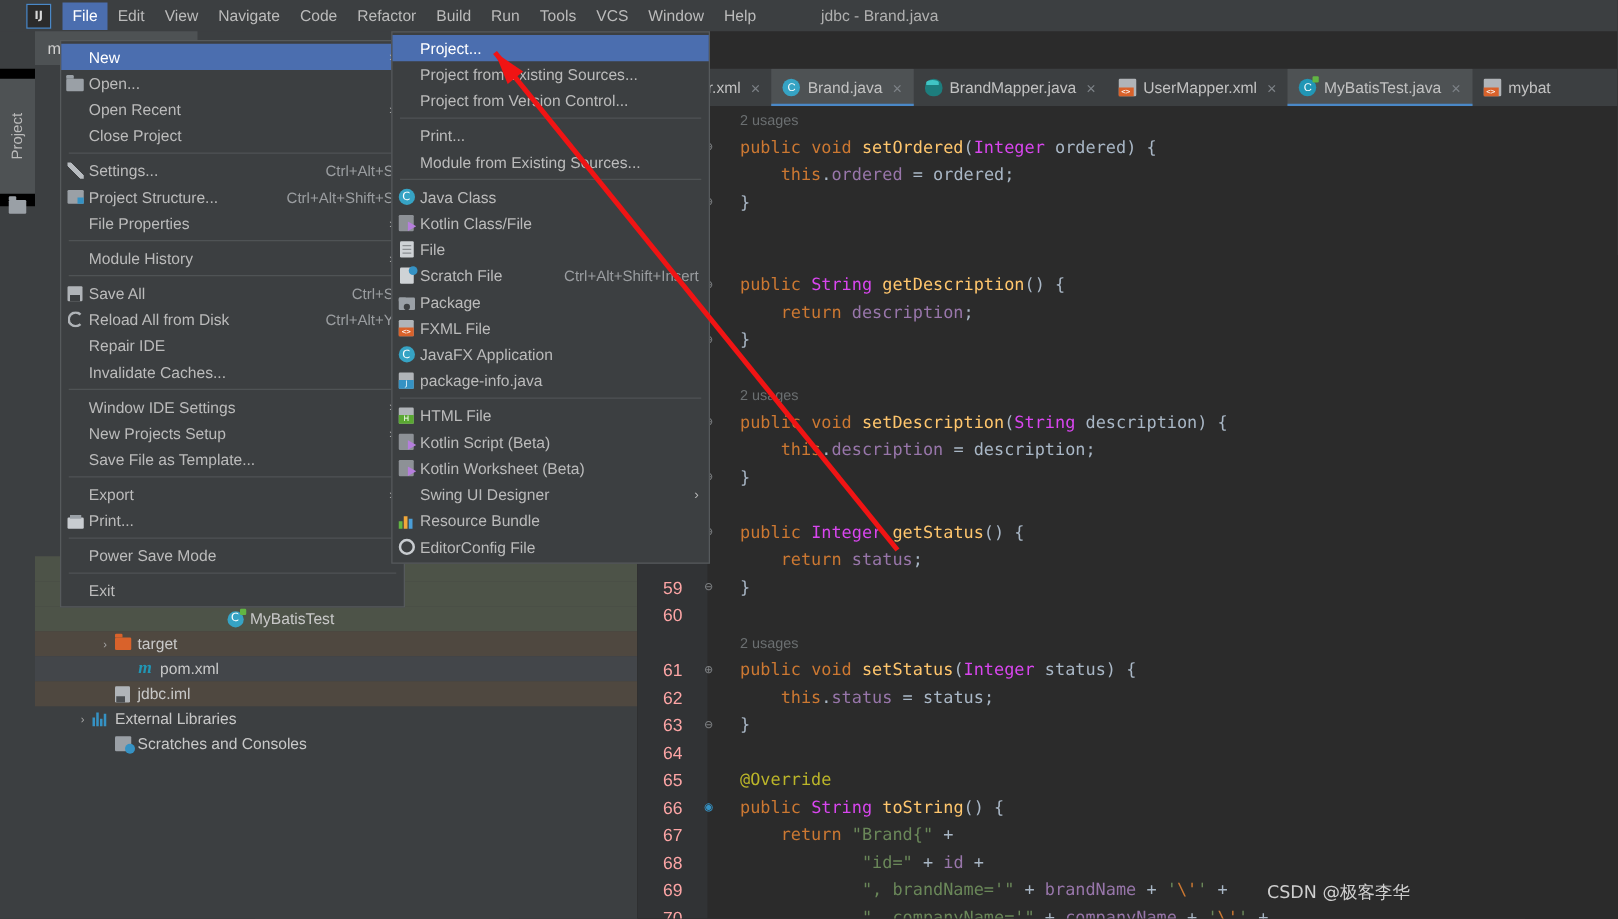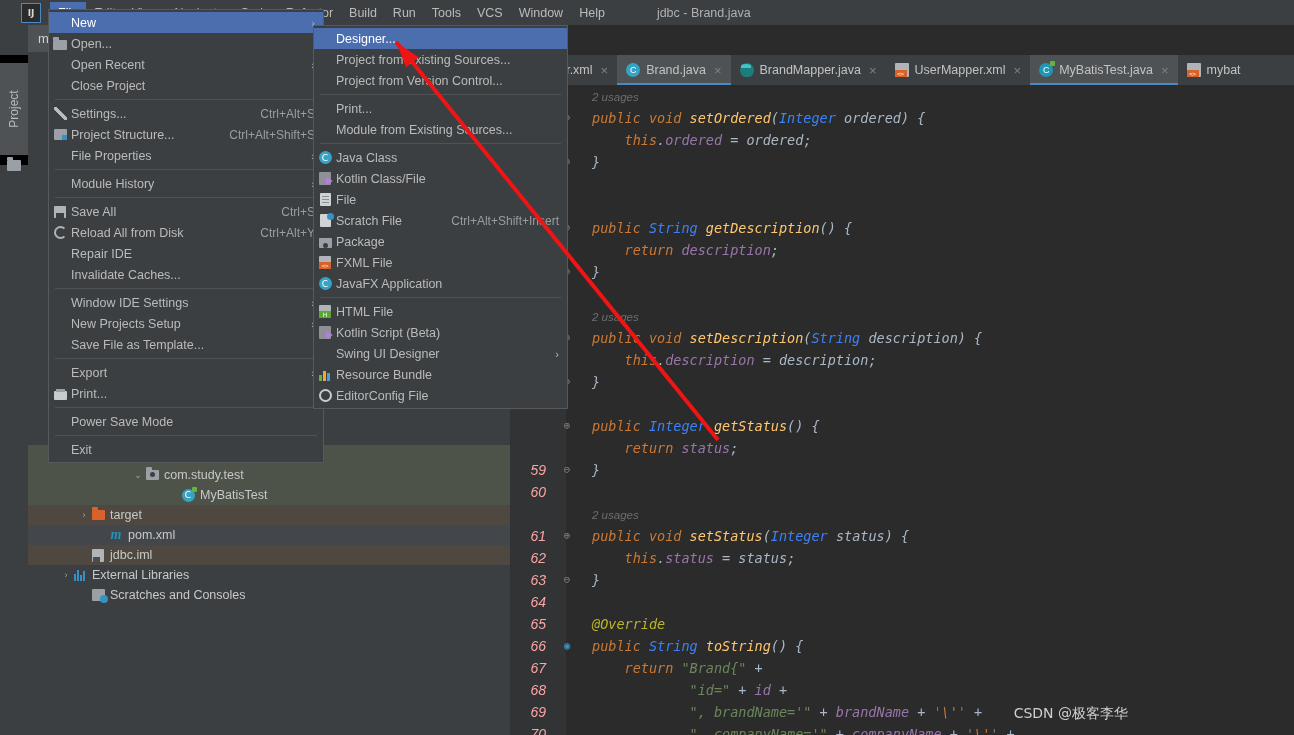--- a/index.html
+++ b/index.html
@@ -155,43 +155,43 @@
   }
   .gutter {
     position: absolute; left: 0; top: 0; width: 56px; height: 650px;
     background: #313335;
   }
   .codelines {
     position: absolute; left: 0; top: 0; width: 784px;
     font-family: "DejaVu Sans Mono", monospace; font-size: 13.5px;
     line-height: 22px;
   }
-  .cl { height: 22px; display: flex; align-items: center; white-space: pre; font-style: italic; }
+  .cl { height: 22px; display: flex; align-items: center; white-space: pre; }
   .cl .lnum {
     width: 46px; text-align: right; padding-right: 10px;
     color: #fca5a5; font-size: 14px; flex: 0 0 46px;
     font-family: "Liberation Sans", sans-serif;
   }
   .cl .gmark { width: 22px; flex: 0 0 22px; text-align:center; color:#7b7e80; font-size:11px; }
   .cl .ctext { padding-left: 14px; }
   .usages { color: #6b6f71; font-size: 11.5px; font-family:"Liberation Sans",sans-serif; }
   .kw { color: #cc7832; }
-  .ty { color: #3b82f6; }
+  .ty { color: #d946ef; }
   .fn { color: #ffc66d; }
   .id { color: #a9b7c6; }
   .fld { color: #9876aa; }
   .str { color: #6a8759; }
   .ann { color: #bbb529; }
   .pun { color: #a9b7c6; }
   .esc { color: #cc7832; }
   .bp { color:#3592c4; }
 
   
   .fmenu {
-    position: absolute; left: 48px; top: 9px; width: 276px;
+    position: absolute; left: 48px; top: 32px; width: 276px;
     background: #3c3f41; border: 1px solid #565a5c;
     font-size: 12.5px; color: #bbbbbb; z-index: 40;
     padding: 2px 0;
   }
   .mrow {
     height: 21px; display: flex; align-items: center;
     padding: 0 8px 0 0; position: relative; white-space: nowrap;
   }
   .mrow.hl { background: #4b6eaf; color: #ffffff; }
   .mrow .mic { width: 22px; flex: 0 0 22px; display:flex; align-items:center; justify-content:center; }
@@ -560,21 +560,21 @@
         </span>
         <span class="mlabel">Exit</span>
       </div>
     </div>
 
   <div class="smenu" id="smenu">
       <div class="mrow hl">
         <span class="mic">
           <span class="mi"></span>
         </span>
-        <span class="mlabel">Designer...</span>
+        <span class="mlabel">Project...</span>
       </div>
       <div class="mrow">
         <span class="mic">
           <span class="mi"></span>
         </span>
         <span class="mlabel">Project from Existing Sources...</span>
       </div>
       <div class="mrow">
         <span class="mic">
           <span class="mi"></span>
@@ -631,32 +631,44 @@
           <span class="mi mi-xmlf"></span>
         </span>
         <span class="mlabel">FXML File</span>
       </div>
       <div class="mrow">
         <span class="mic">
           <span class="mi mi-cls">C</span>
         </span>
         <span class="mlabel">JavaFX Application</span>
       </div>
+      <div class="mrow">
+        <span class="mic">
+          <span class="mi mi-jfile"></span>
+        </span>
+        <span class="mlabel">package-info.java</span>
+      </div>
       <div class="msep"></div>
       <div class="mrow">
         <span class="mic">
           <span class="mi mi-hfile"></span>
         </span>
         <span class="mlabel">HTML File</span>
       </div>
       <div class="mrow">
         <span class="mic">
           <span class="mi mi-kt"></span>
         </span>
         <span class="mlabel">Kotlin Script (Beta)</span>
+      </div>
+      <div class="mrow">
+        <span class="mic">
+          <span class="mi mi-kt"></span>
+        </span>
+        <span class="mlabel">Kotlin Worksheet (Beta)</span>
       </div>
       <div class="mrow">
         <span class="mic">
           <span class="mi"></span>
         </span>
         <span class="mlabel">Swing UI Designer</span>
         <span class="arrow">›</span>
       </div>
       <div class="mrow">
         <span class="mic">

